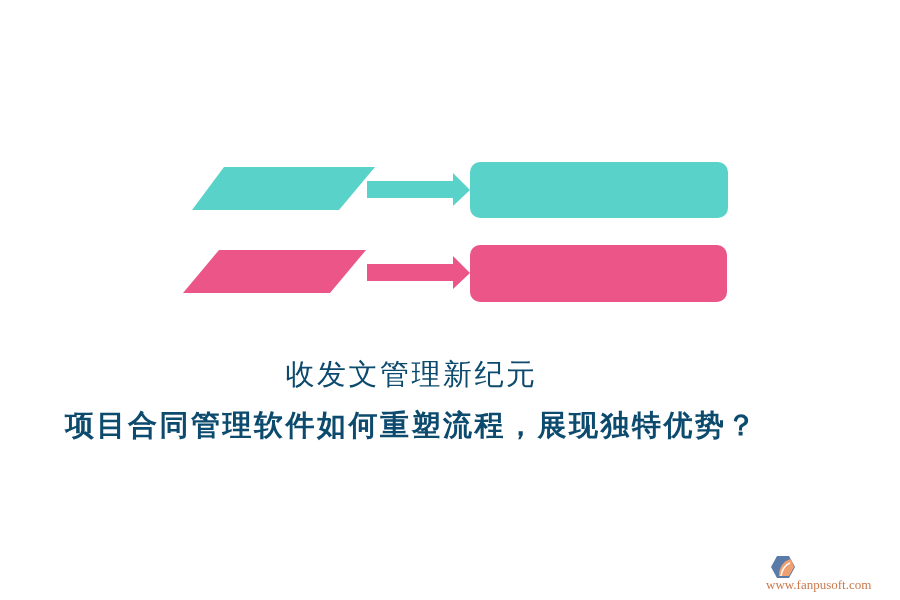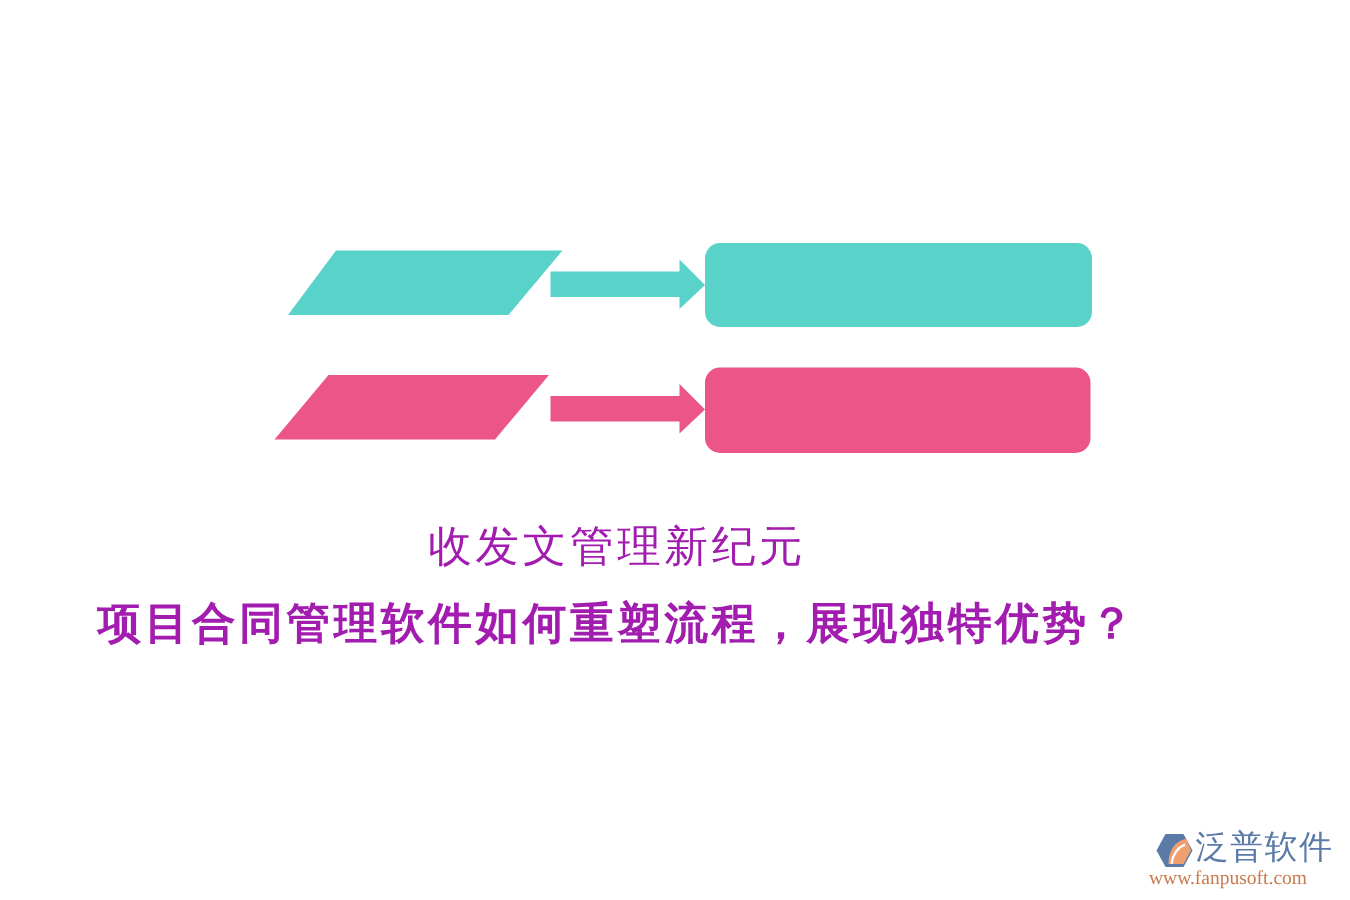--- a/index.html
+++ b/index.html
@@ -4,23 +4,24 @@
 <style>
   html, body { margin: 0; padding: 0; }
   body {
     width: 900px; height: 600px; background: #ffffff;
     position: relative; overflow: hidden;
     font-family: "DejaVu Serif", "Liberation Serif", serif;
   }
   .diagram { position: absolute; left: 0; top: 0; width: 900px; height: 600px; }
   .title-line {
     position: absolute; left: 0; width: 823px; text-align: center;
-    color: #a21caf; font-size: 29px; line-height: 34px; letter-spacing: 2.5px;
+    color: #0c4a6e; font-size: 29px; line-height: 34px; letter-spacing: 2.5px;
     font-family: "DejaVu Serif", "Liberation Serif", serif;
     white-space: nowrap;
+    margin-top: 10px;
   }
   .logo { position: absolute; left: 766px; top: 552px; width: 130px; height: 42px; }
   .logo-icon { position: absolute; left: 4px; top: 3px; width: 26px; height: 24px; }
   .logo-name {
     position: absolute; left: 31px; top: 0px; font-size: 22px; line-height: 28px;
     color: #5a7ba8; letter-spacing: 1px; white-space: nowrap;
     font-family: "DejaVu Sans", "Liberation Sans", sans-serif;
   }
   .logo-url {
     position: absolute; left: 0px; top: 26px; font-size: 13px; line-height: 14px;
@@ -44,15 +45,14 @@
 
 <div class="title-line" style="top:347px;">收发文管理新纪元</div>
 <div class="title-line" style="top:398px;font-weight:bold;">项目合同管理软件如何重塑流程，展现独特优势？</div>
 
 <div class="logo">
   <svg class="logo-icon" viewBox="0 0 26 24" xmlns="http://www.w3.org/2000/svg">
     <polygon points="7,1 19,1 25,12 19,23 7,23 1,12" fill="#5a7ba8"></polygon>
     <path d="M9,21 C9,12 13,6 21,4 L24,12 L19,21 Z" fill="#f0a070"></path>
     <path d="M11,21 C12,14 15,10 20,8" stroke="#ffffff" stroke-width="1.5" fill="none"></path>
   </svg>
-  <div class="logo-name">泛普软件</div>
   <div class="logo-url">www.fanpusoft.com</div>
 </div>
 
 </body></html>

